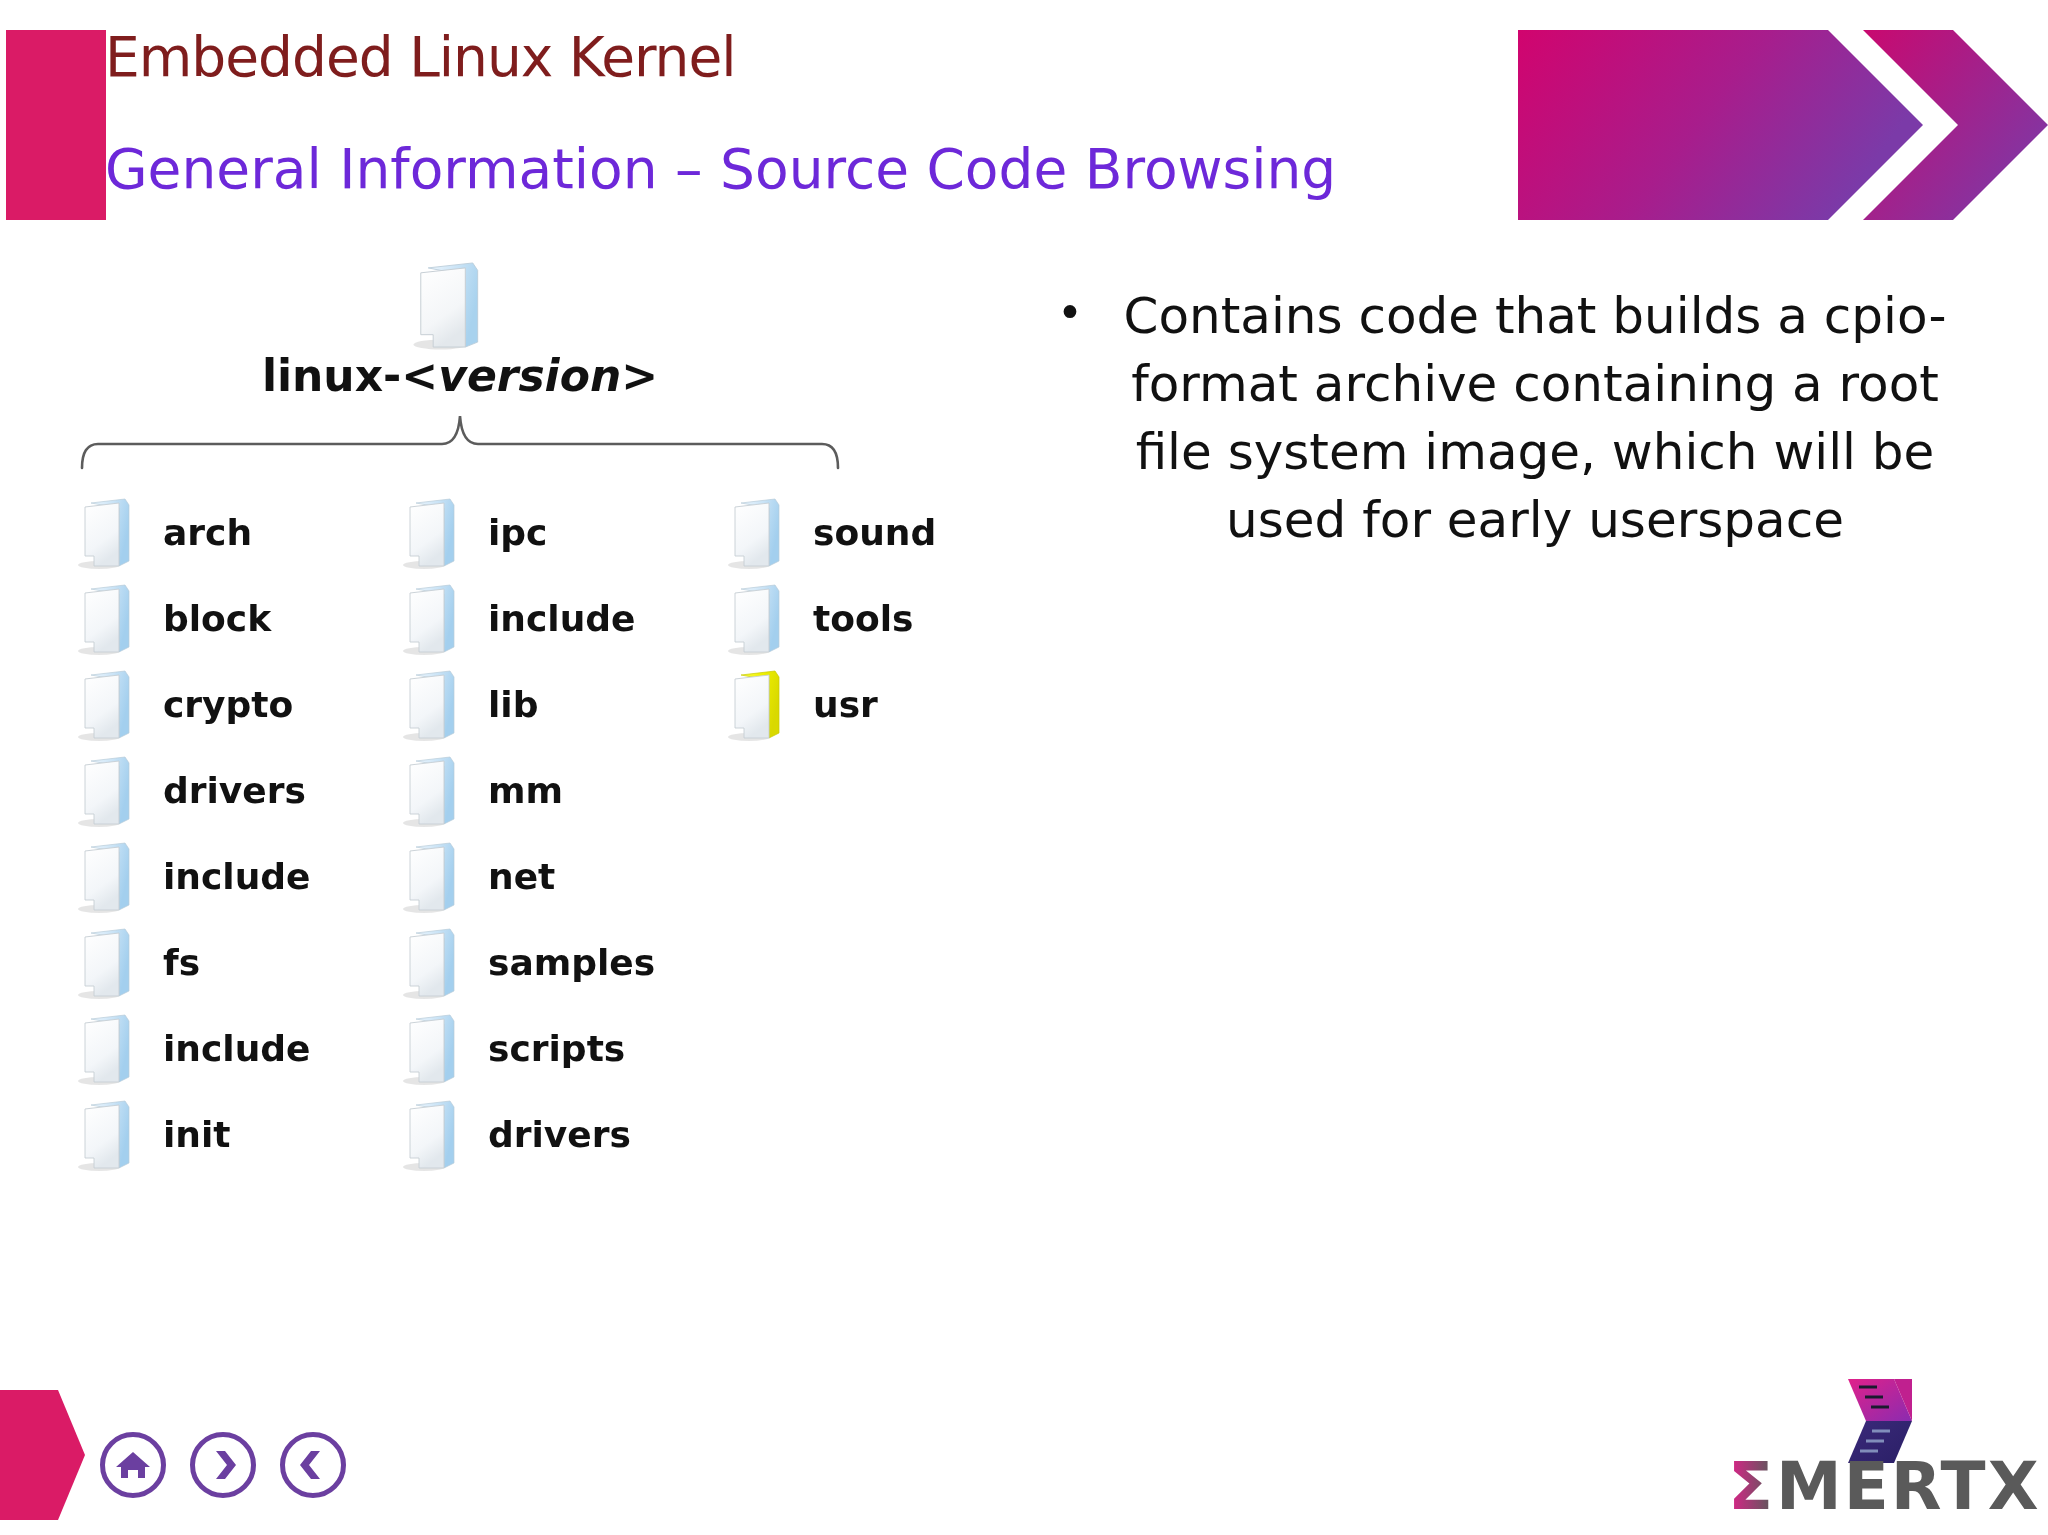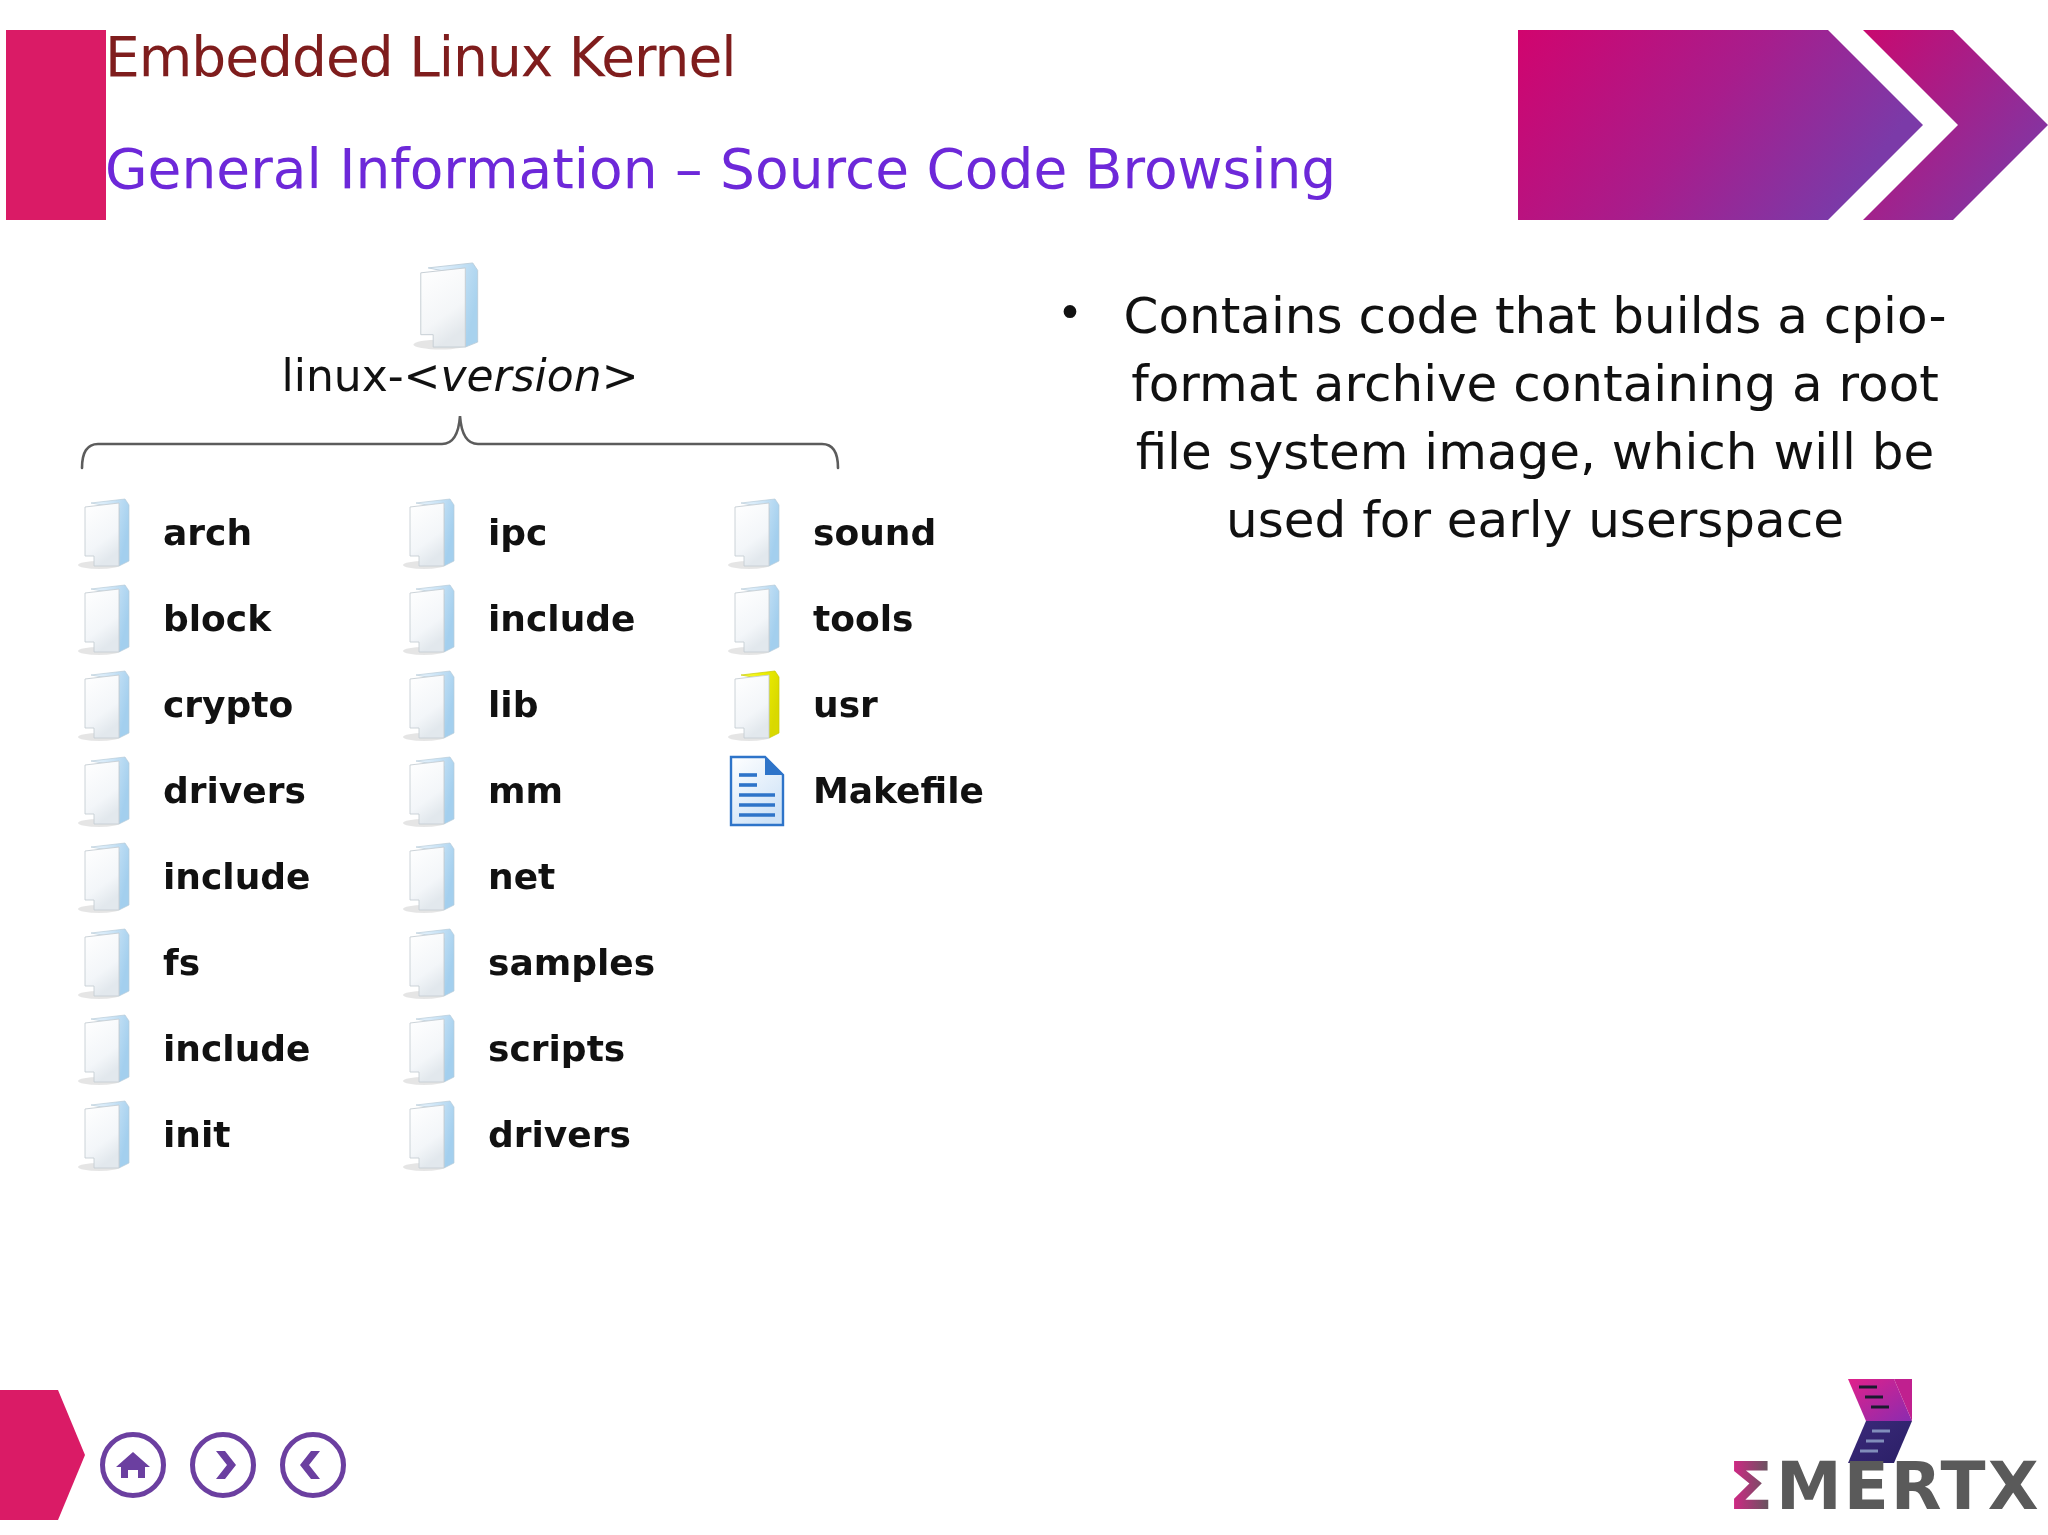--- a/index.html
+++ b/index.html
@@ -69,21 +69,21 @@
     top: 8px;
   }
   #root-folder-label {
     position: absolute;
     left: 0px;
     top: 100px;
     width: 920px;
     text-align: center;
     font-size: 44px;
     font-family: "DejaVu Sans", sans-serif;
-    font-weight: 400;
+    font-weight: 700;
     color: #111111;
   }
   #root-folder-label .ver {
     font-style: italic;
   }
   #tree-brace {
     position: absolute;
     left: 80px;
     top: 160px;
     width: 760px;
@@ -619,40 +619,20 @@
         <stop offset="70%" stop-color="#f3f6f9"></stop>
         <stop offset="100%" stop-color="#e2e8ed"></stop>
       </linearGradient>
     </defs>
     <ellipse cx="24" cy="70" rx="21" ry="4" fill="#000" opacity="0.10"></ellipse>
     <path d="M16,8 L50,4 L54,10 L54,66 L44,71 L44,13 Z" fill="url(#fB22)" stroke="#c9ca00" stroke-width="0.7"></path>
     <path d="M10,12 L44,8 L44,71 L19,71 L19,61 L10,61 Z" fill="url(#fF22)" stroke="#c6ced4" stroke-width="0.9"></path>
   </svg></span>
         <span class="item-label">usr</span>
       </div>
-      <div class="tree-item">
-        <span class="icon-wrap"><svg width="64" height="76" viewBox="0 0 64 76">
-      <defs>
-        <linearGradient id="docG23" x1="0" y1="0" x2="0.6" y2="1">
-          <stop offset="0%" stop-color="#ffffff"></stop>
-          <stop offset="100%" stop-color="#cfe3f7"></stop>
-        </linearGradient>
-      </defs>
-      <path d="M6,4 L40,4 L58,22 L58,72 L6,72 Z" fill="url(#docG23)" stroke="#2e74c9" stroke-width="2.4"></path>
-      <path d="M40,4 L58,22 L40,22 Z" fill="#2e74c9"></path>
-      <g stroke="#2e74c9" stroke-width="3.6" stroke-linecap="butt">
-        <line x1="14" y1="22" x2="32" y2="22"></line>
-        <line x1="14" y1="32" x2="32" y2="32"></line>
-        <line x1="14" y1="42" x2="50" y2="42"></line>
-        <line x1="14" y1="52" x2="50" y2="52"></line>
-        <line x1="14" y1="62" x2="50" y2="62"></line>
-      </g>
-    </svg></span>
-        <span class="item-label">Makefile</span>
-      </div>
     </div>
 </div>
 
 <div id="bullet-area">
   <div id="bullet-row">
     <div id="bullet-dot">•</div>
     <div id="bullet-text">Contains code that builds a cpio-format archive containing a root file system image, which will be used for early userspace</div>
   </div>
 </div>
 

